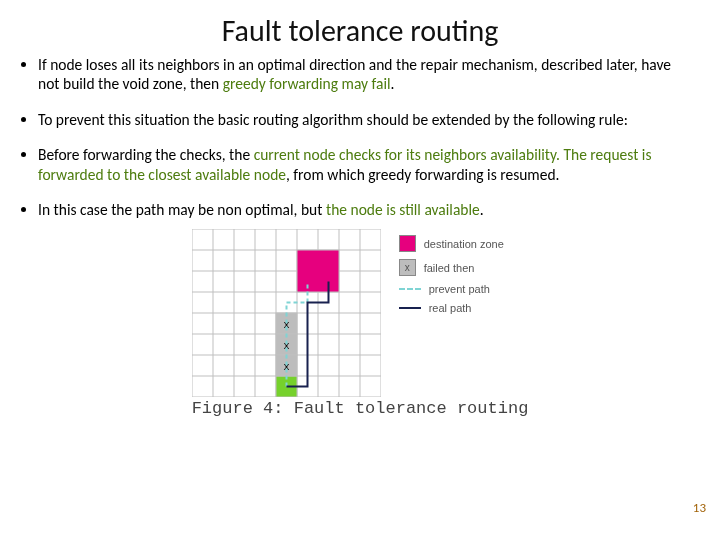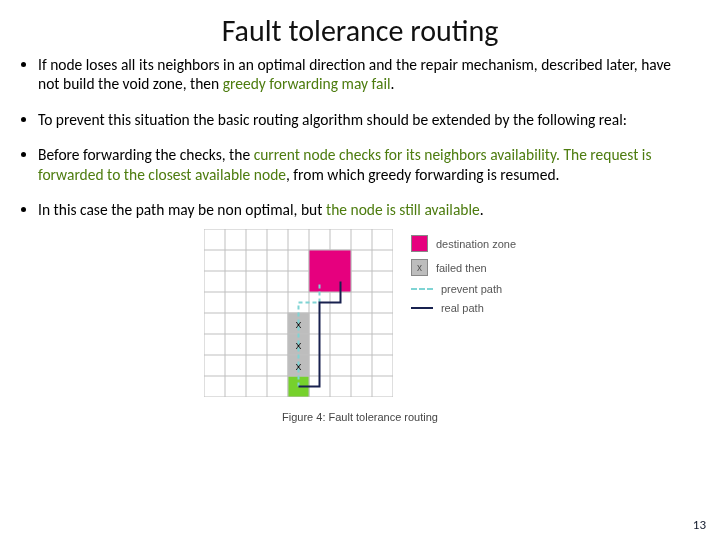--- a/index.html
+++ b/index.html
@@ -36,31 +36,31 @@
     justify-content: center;
     margin-top: -6px;
   }
   .figure-inner {
     display: flex;
     align-items: flex-start;
     gap: 18px;
   }
   .caption {
     text-align: center;
-    font-family: Liberation Sans, sans-serif;
-    font-size: 11px;
+    font-family: Liberation Mono, monospace;
+    font-size: 17px;
     color: #444;
-    margin-top: 14px;
+    margin-top: 2px;
   }
   .page-num {
     position: absolute;
     right: 14px;
-    bottom: 8px;
+    bottom: 25px;
     font-size: 13px;
-    color: #0f172a;
+    color: #a16207;
   }
   svg text { font-family: Arial, sans-serif; }
   .legend-row {
     display: flex;
     align-items: center;
     gap: 8px;
     margin-bottom: 7px;
     font-size: 11px;
     color: #555;
     font-family: Arial, sans-serif;
@@ -79,21 +79,21 @@
 </head>
 <body>
 
 <div class="title">Fault tolerance routing</div>
 
 <ul class="bullets">
   <li>
     <span>If node loses all its neighbors in an optimal direction and the repair mechanism, described later, have not build the void zone, then </span><span class="red">greedy forwarding may fail</span><span>.</span>
   </li>
   <li>
-    <span>To prevent this situation the basic routing algorithm should be extended by the following real:</span>
+    <span>To prevent this situation the basic routing algorithm should be extended by the following rule:</span>
   </li>
   <li>
     <span>Before forwarding the checks, the </span><span class="red">current node checks for its neighbors availability. The request is forwarded to the closest available node</span><span>, from which greedy forwarding is resumed.</span>
   </li>
   <li>
     <span>In this case the path may be non optimal, but </span><span class="red">the node is still available</span><span>.</span>
   </li>
 </ul>
 
 <div class="figure-area">

